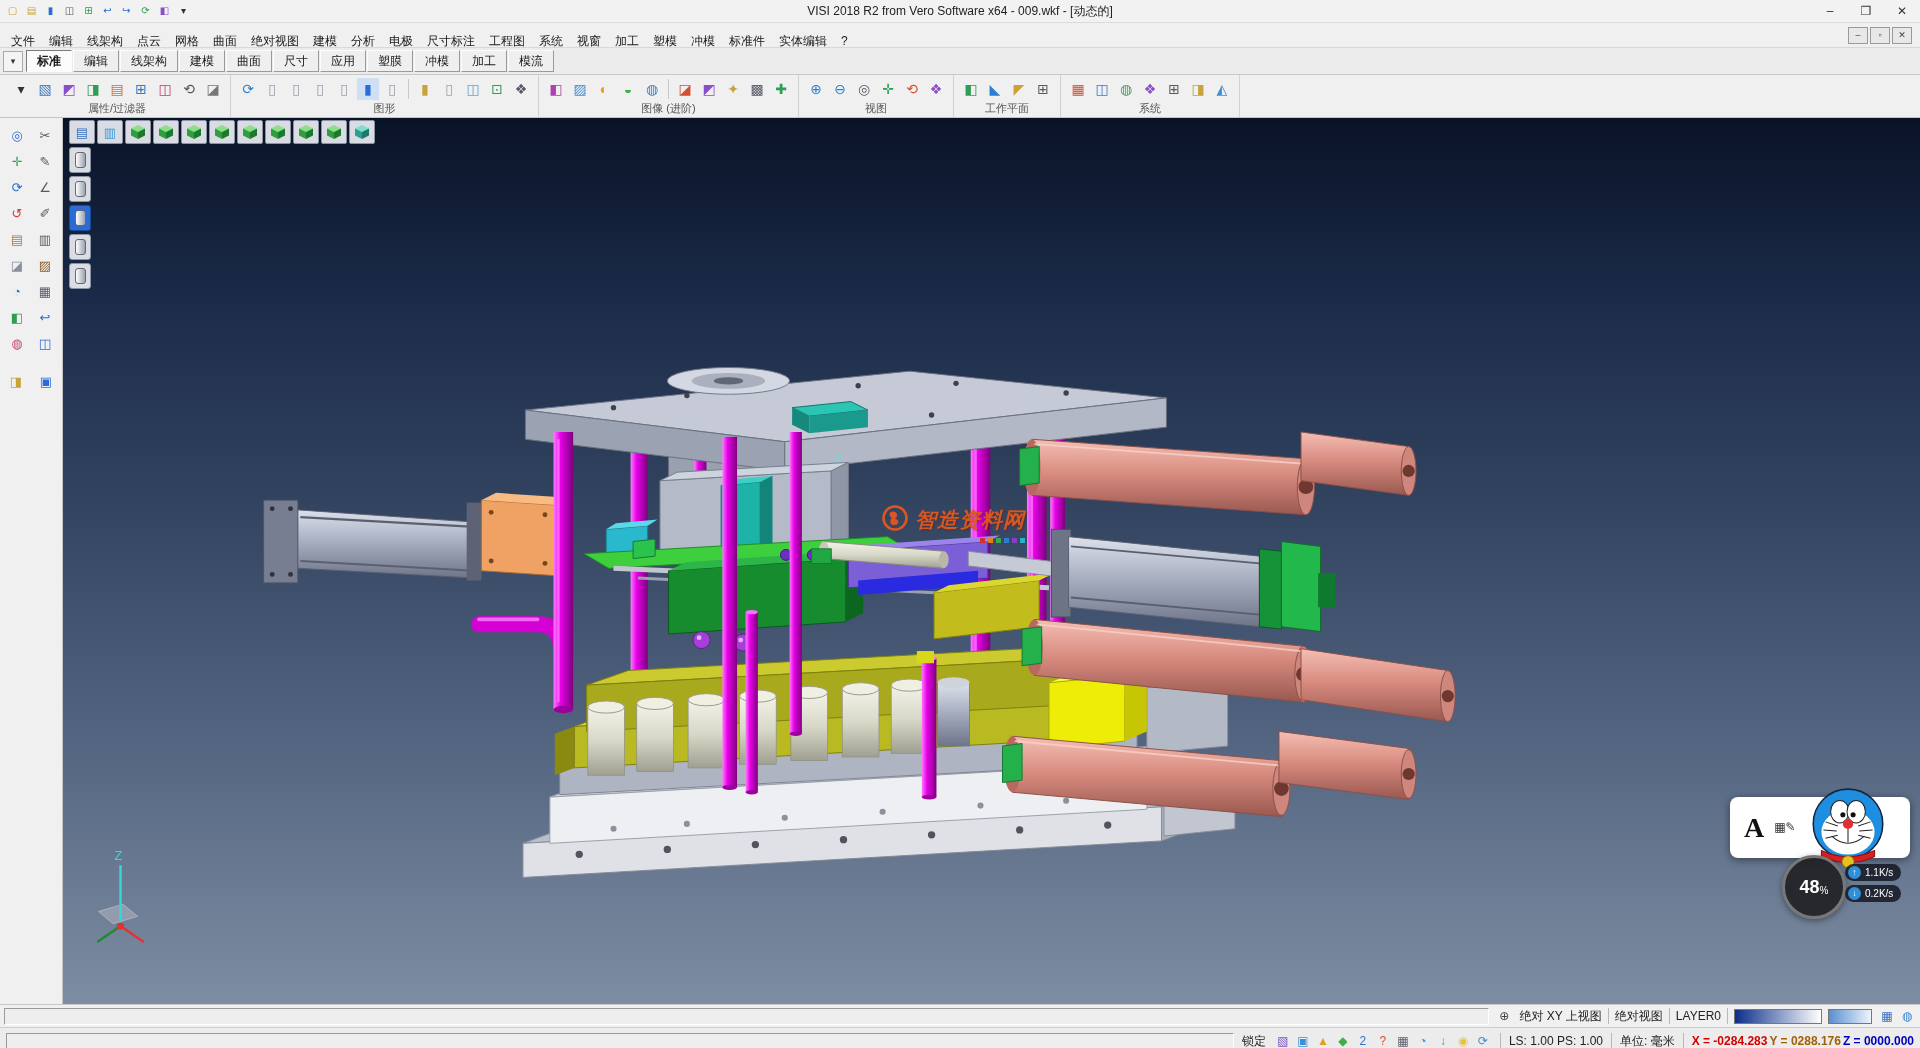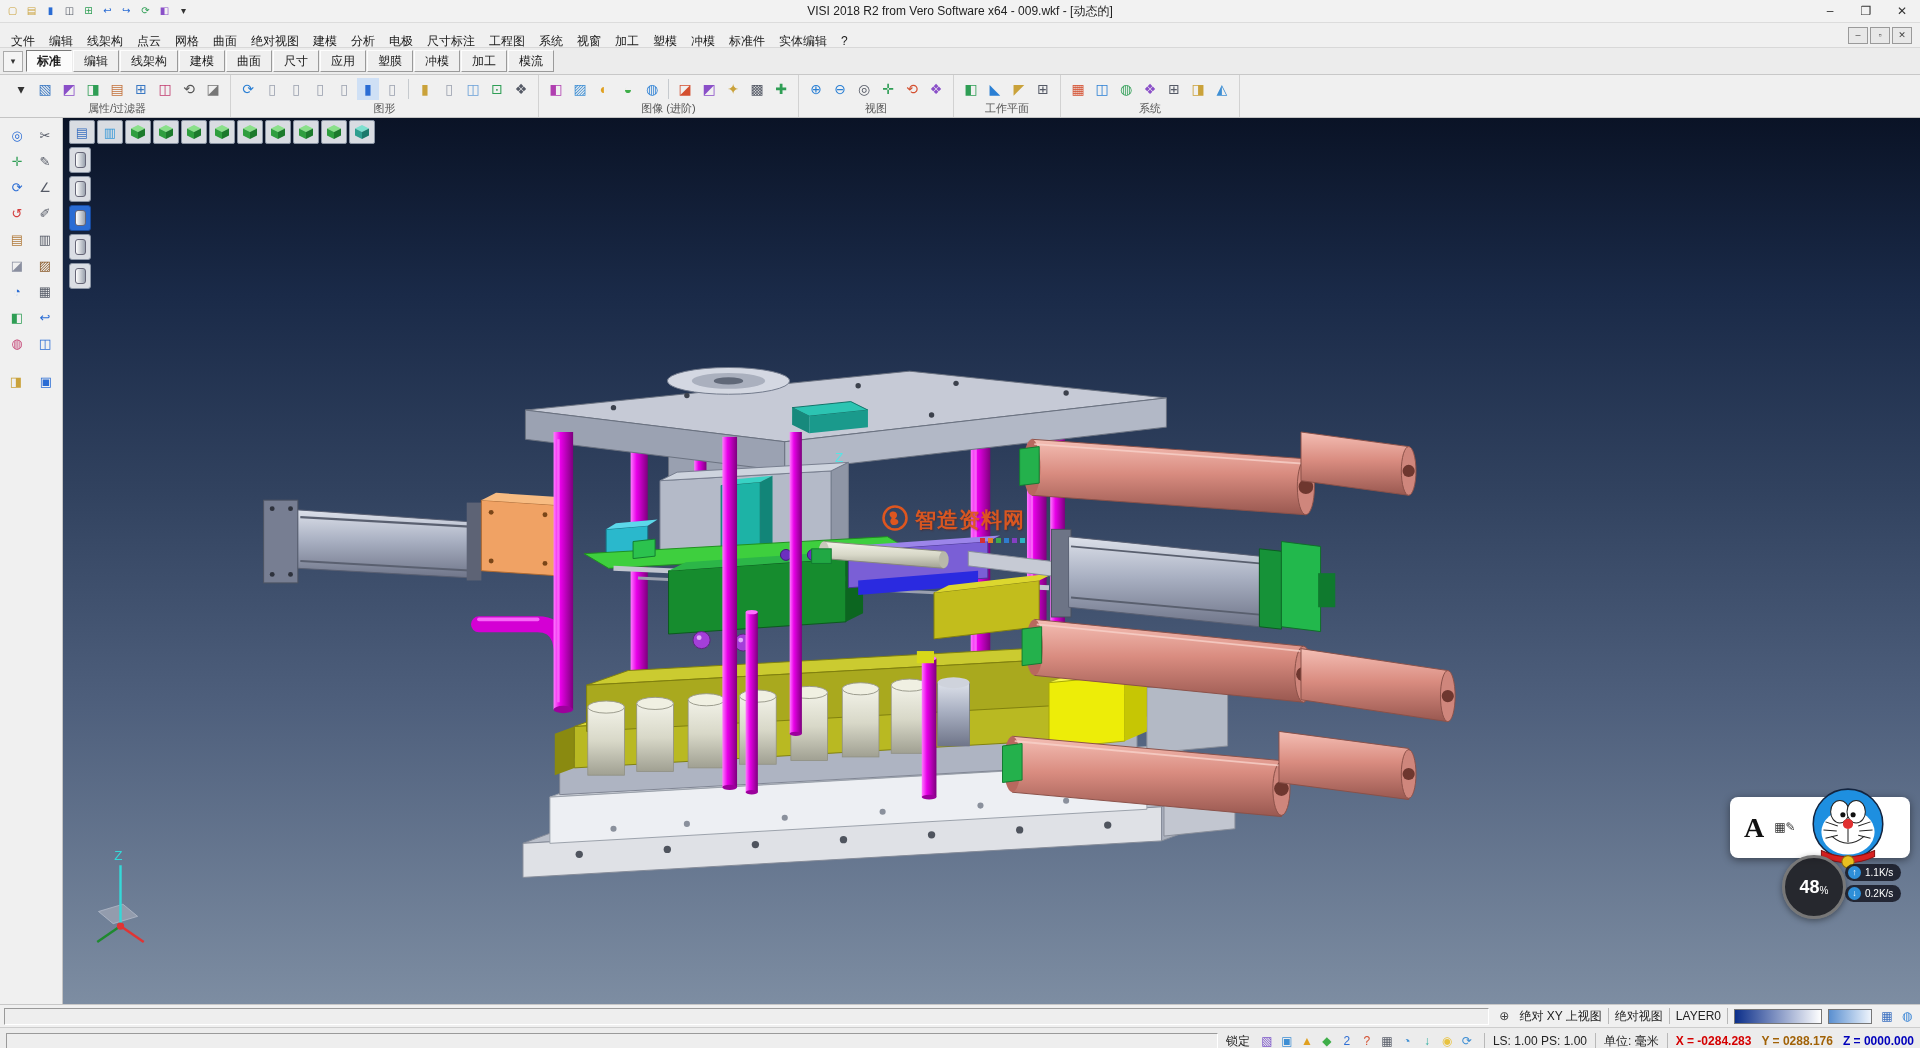--- a/index.html
+++ b/index.html
@@ -46,21 +46,21 @@
   .vt-btn{width:24px;height:22px;display:flex;align-items:center;justify-content:center;
     background:rgba(235,238,242,0.92);border:1px solid #8a94a4;border-radius:2px;font-size:13px;cursor:default;}
   .view-mode-strip{position:absolute;top:29px;left:6px;display:flex;flex-direction:column;gap:3px;z-index:4;}
   .cyl-btn{width:20px;height:24px;display:flex;align-items:center;justify-content:center;
     background:rgba(235,238,242,0.92);border:1px solid #8a94a4;border-radius:3px;}
   .cyl-btn.active{background:#2a6cd4;border-color:#184a9c;}
   .cyl-shape{width:9px;height:14px;border-radius:3px;border:1px solid #667;background:linear-gradient(90deg,#ffffff,#9aa2ae);}
   
   .watermark{position:absolute;left:818px;top:386px;z-index:3;opacity:0.95;}
   .wm-row{display:flex;align-items:center;gap:6px;}
-  .wm-text{font-size:21px;font-weight:bold;color:#e1571e;letter-spacing:1px;text-shadow:1px 1px 2px rgba(90,20,0,0.45);}
+  .wm-text{font-size:21px;font-weight:bold;color:#e1571e;letter-spacing:1px;text-shadow:1px 1px 2px rgba(90,20,0,0.45);font-style:italic;}
   .wm-dots{display:flex;gap:3px;justify-content:flex-end;margin-top:3px;}
   .wm-dot{width:5px;height:5px;display:inline-block;}
   
   .ime-box{position:absolute;left:1667px;top:679px;width:166px;height:61px;background:#ffffff;border-radius:8px;
     box-shadow:0 2px 8px rgba(0,0,0,0.45);display:flex;align-items:center;gap:10px;padding-left:14px;z-index:5;}
   .ime-a{font-size:28px;font-weight:bold;color:#111;font-family:"Liberation Serif","DejaVu Serif",serif;}
   .doraemon{position:absolute;left:1740px;top:665px;width:90px;height:90px;z-index:6;}
   .progress-circle{position:absolute;left:1719px;top:737px;width:58px;height:58px;border-radius:50%;
     background:rgba(28,28,32,0.88);border:3px solid #777;color:#fff;display:flex;align-items:center;justify-content:center;
     font-size:18px;font-weight:bold;z-index:6;box-shadow:0 2px 6px rgba(0,0,0,0.4);}
@@ -70,21 +70,21 @@
     padding:2px 8px 2px 3px;color:#fff;font-size:10px;}
   .net-ico{width:13px;height:13px;border-radius:50%;background:#2f8fd8;color:#fff;font-size:9px;line-height:13px;text-align:center;}
   
   .status1{height:22px;background:#f0f0f0;border-top:1px solid #c8c8c8;display:flex;align-items:center;padding:0 4px;gap:6px;}
   .status2{height:26px;background:#ececec;border-top:1px solid #cdcdcd;display:flex;align-items:center;padding:0 6px;gap:8px;}
   .sunken{flex:1;height:15px;border:1px solid;border-color:#9a9a9a #ffffff #ffffff #9a9a9a;background:#eeeeee;}
   .s-sep{width:1px;height:16px;background:#b8b8b8;}
   .s-text{white-space:nowrap;color:#222;}
   .layer-strip{height:13px;border:1px solid #777;}
   .s-icon{width:18px;height:17px;line-height:17px;text-align:center;font-size:12px;cursor:default;}
-  .coords{display:flex;gap:10px;white-space:nowrap;font-weight:bold;}
+  .coords{display:flex;gap:2px;white-space:nowrap;font-weight:bold;}
 </style>
 </head>
 <body>
 
 <div class="titlebar">
   <div class="qat">
       <span class="qat-btn" style="color: rgb(202, 162, 58);">▢</span>
       <span class="qat-btn" style="color: rgb(202, 162, 58);">▤</span>
       <span class="qat-btn" style="color: rgb(42, 108, 212);">▮</span>
       <span class="qat-btn" style="color: rgb(85, 90, 102);">◫</span>

